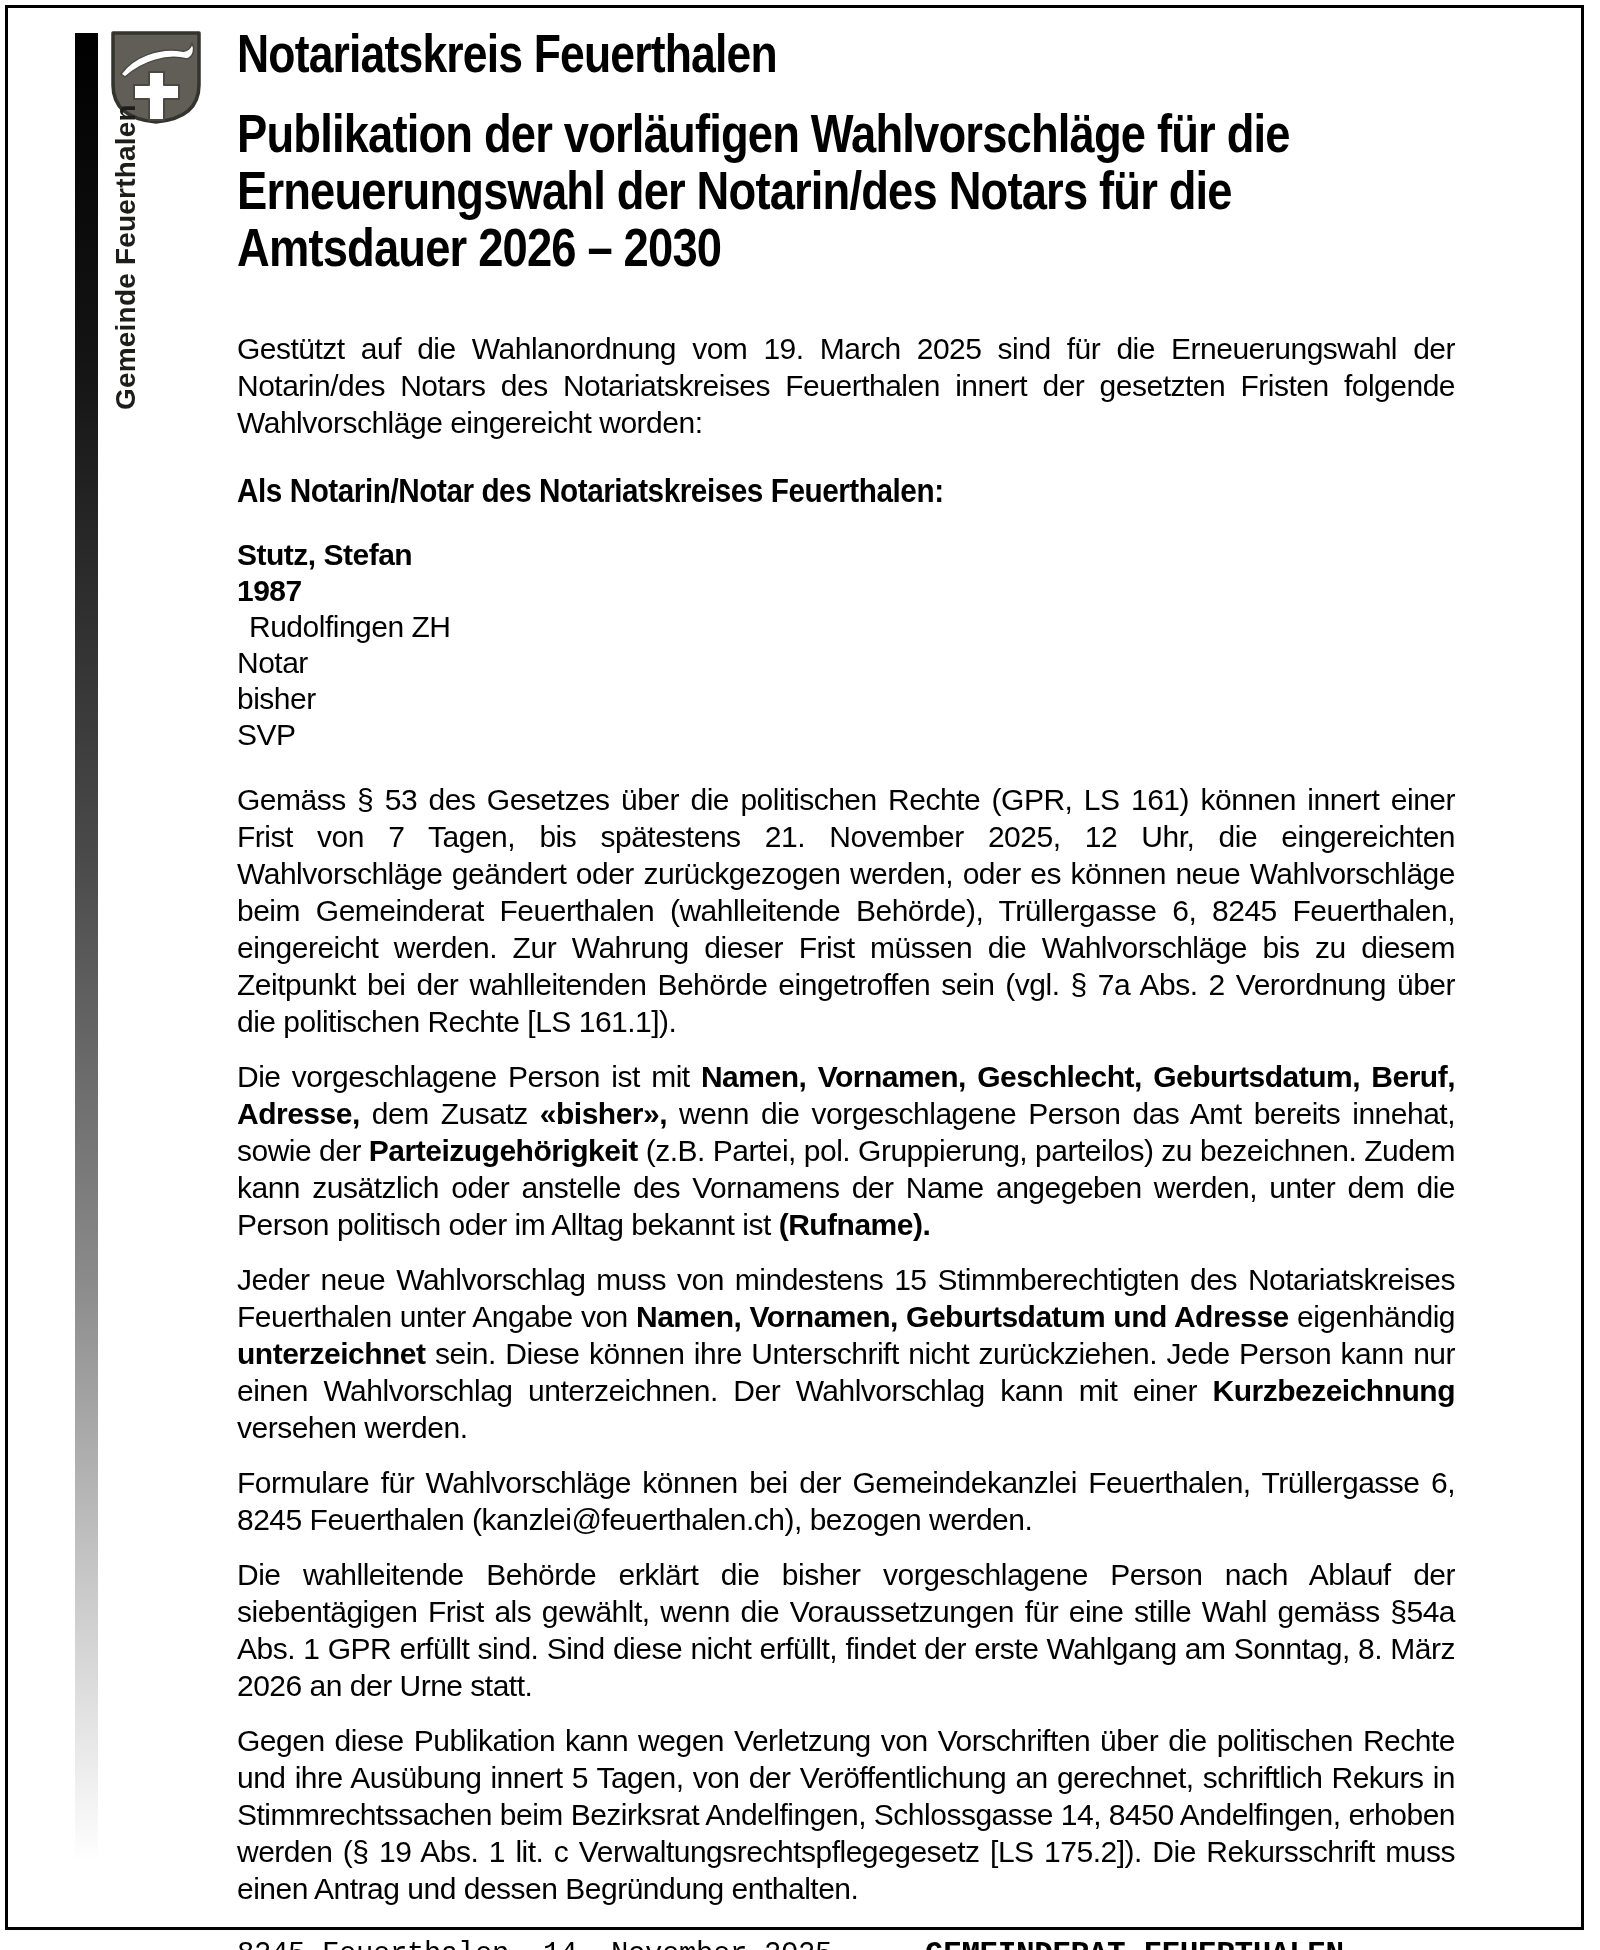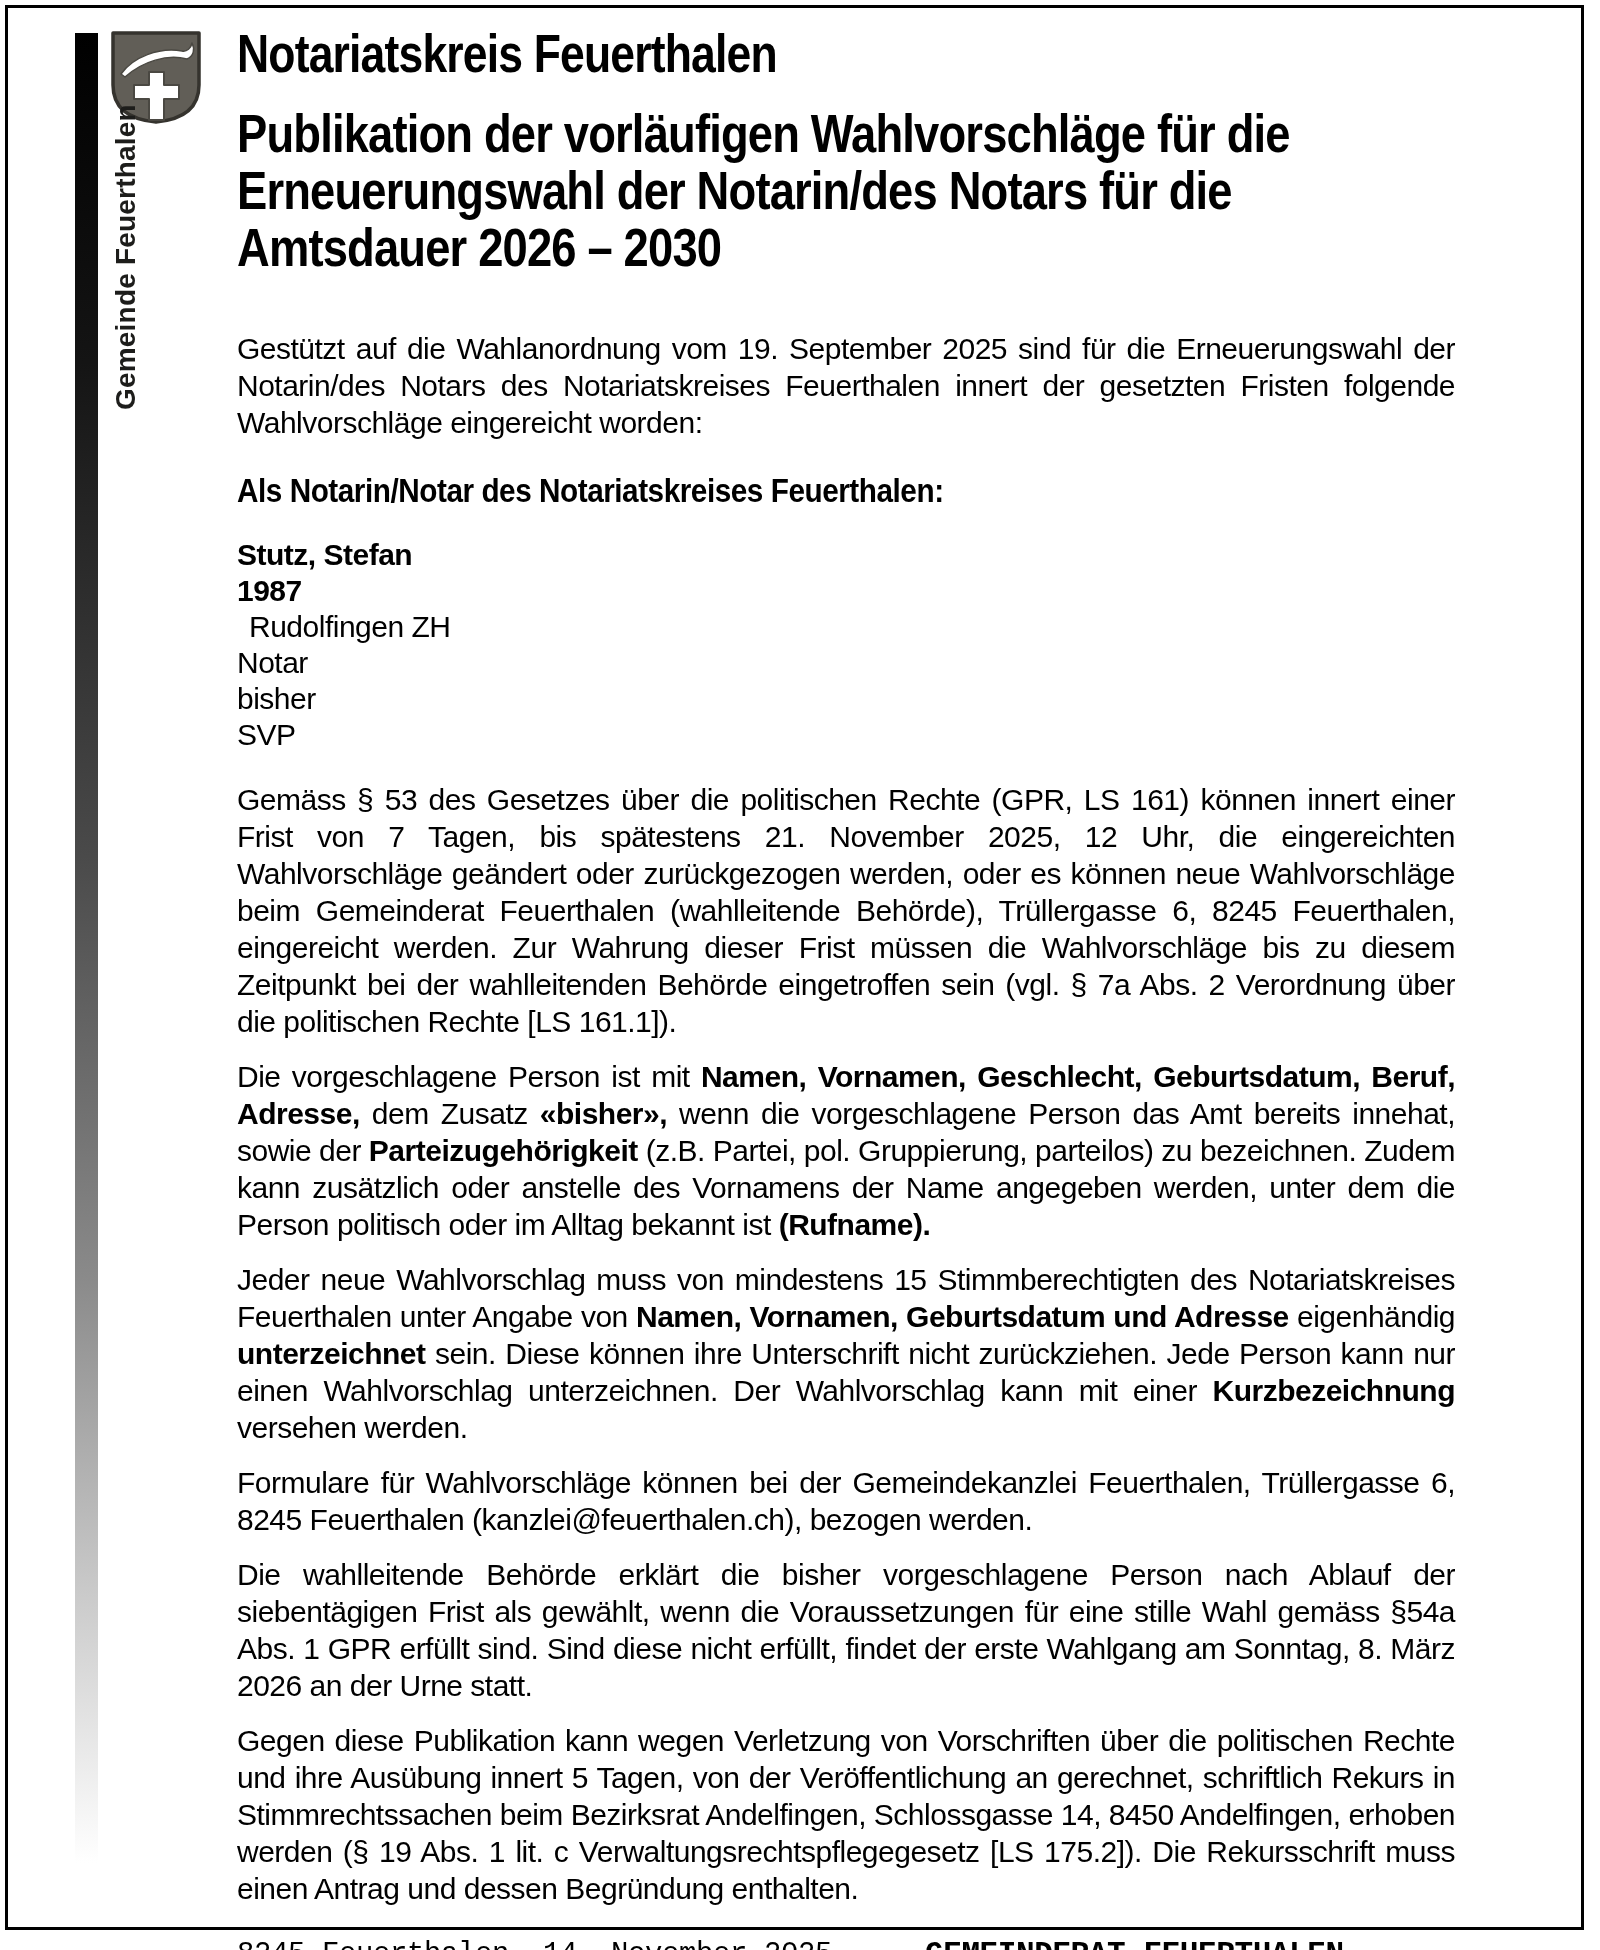--- a/index.html
+++ b/index.html
@@ -150,21 +150,21 @@
 </div>
 
 <div class="sidebar-label">Gemeinde Feuerthalen</div>
 
 <div class="content">
 
   <div class="doc-title">Notariatskreis Feuerthalen</div>
 
   <div class="doc-headline">Publikation der vorläufigen Wahlvorschläge für die Erneuerungswahl der Notarin/des Notars für die Amtsdauer 2026 – 2030</div>
 
-  <p class="para intro-para">Gestützt auf die Wahlanordnung vom 19. September 2025 sind für die Erneuerungswahl der Notarin/des Notars des Notariatskreises Feuerthalen innert der gesetzten Fristen folgende Wahlvorschläge eingereicht worden:</p>
+  <p class="para intro-para">Gestützt auf die Wahlanordnung vom 19. March 2025 sind für die Erneuerungswahl der Notarin/des Notars des Notariatskreises Feuerthalen innert der gesetzten Fristen folgende Wahlvorschläge eingereicht worden:</p>
 
   <div class="section-heading">Als Notarin/Notar des Notariatskreises Feuerthalen:</div>
 
   <div class="candidate-row">
     <span class="c-name">Stutz, Stefan</span>
     <span class="c-year">1987</span>
     <span class="c-place">Rudolfingen ZH</span>
     <span class="c-prof">Notar</span>
     <span class="c-status">bisher</span>
     <span class="c-party">SVP</span>

